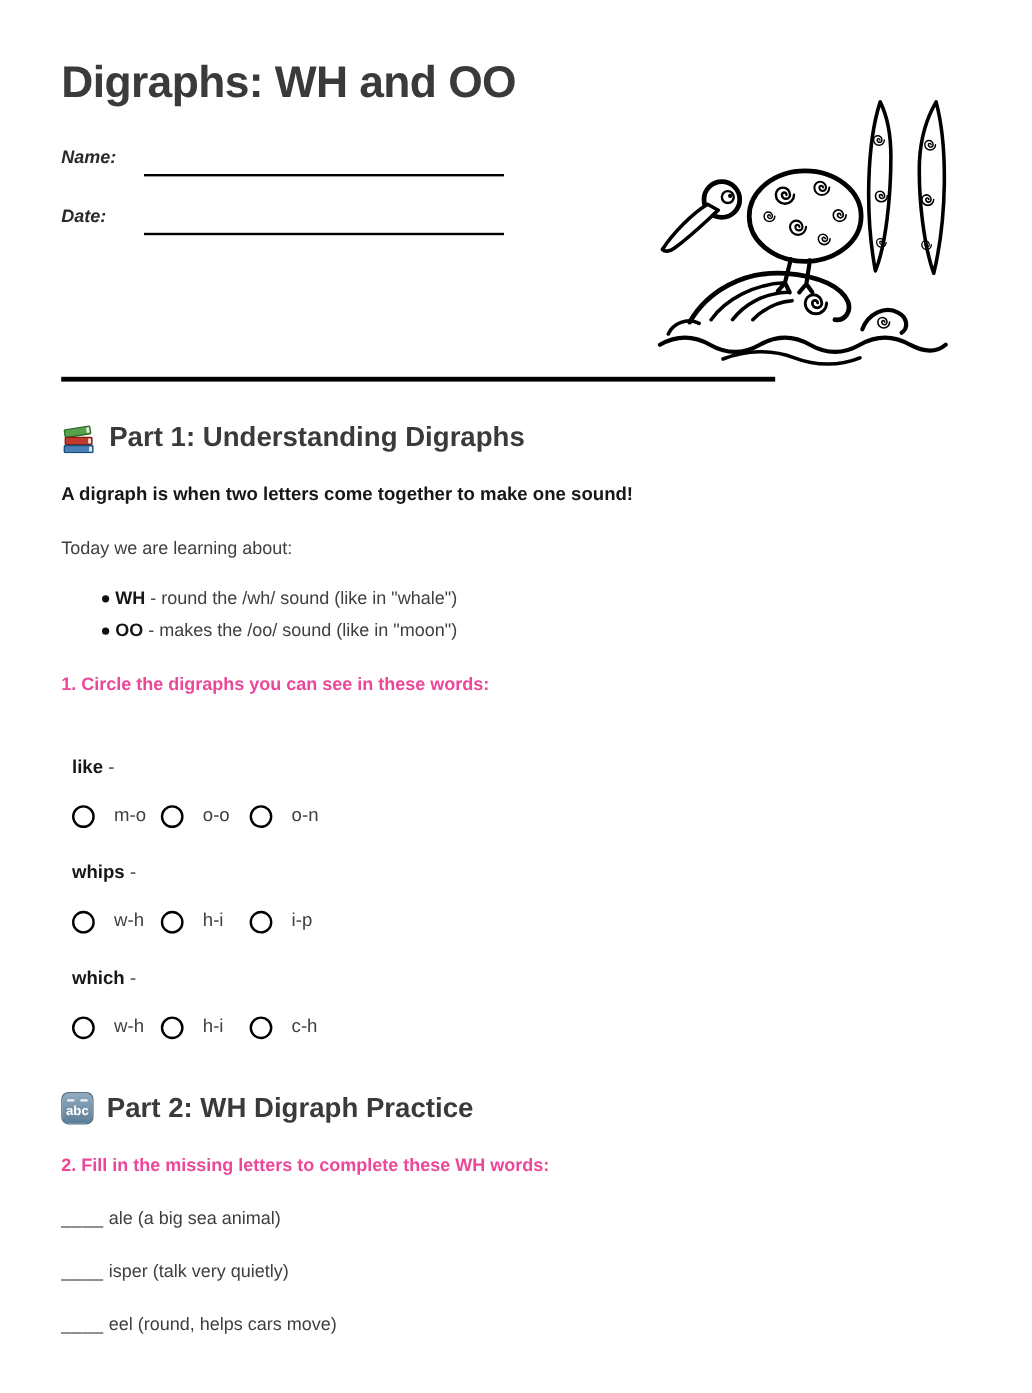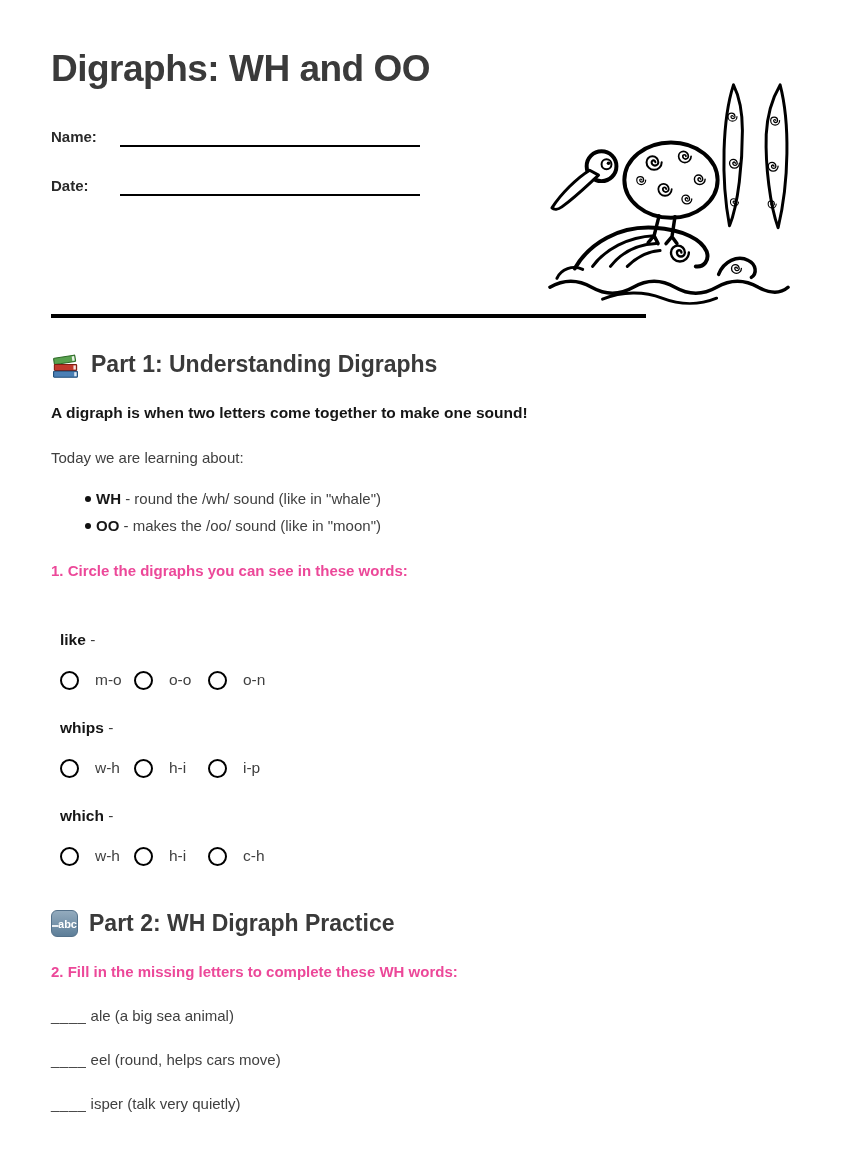--- a/index.html
+++ b/index.html
@@ -16,21 +16,21 @@
 
   
   h1.title {
     font-size: 37px;
     font-weight: 700;
     color: #3a3a3a;
     letter-spacing: -0.5px;
     line-height: 1.15;
     margin-bottom: 32px;
   }
-  .field-row { display: flex; align-items: flex-end; margin-bottom: 25px; }
+  .field-row { display: flex; margin-bottom: 25px; font-style: italic; }
   .field-label { font-size: 15px; font-weight: 700; color: #2a2a2a; width: 69px; padding-bottom: 2px; }
   .field-line {
     width: 300px; height: 24px;
     border-bottom: 2px solid #000;
   }
 
   
   .illustration { position: absolute; left: 545px; top: 78px; width: 248px; height: 234px; }
   .illustration svg { width: 100%; height: 100%; }
 
@@ -42,21 +42,21 @@
     display: flex; align-items: center;
     font-size: 23px; font-weight: 700; color: #3a3a3a;
     margin-top: 33px; margin-bottom: 26px;
   }
   .h-icon { margin-right: 11px; flex: 0 0 auto; display: inline-flex; }
   .books-icon svg { width: 29px; height: 27px; }
   .abc-icon {
     width: 27px; height: 27px; border-radius: 6px;
     background: linear-gradient(#93abbe, #5d7e98);
     border: 1px solid #54718a;
-    display: inline-flex; flex-direction: row; align-items: center; justify-content: flex-start;
+    display: inline-flex; flex-direction: column; align-items: center; justify-content: flex-start;
   }
   .abc-dashes { width: 17px; border-top: 2px dashed rgba(255,255,255,0.85); margin-top: 5px; }
   .abc-text { color: #ffffff; font-size: 11px; font-weight: 700; line-height: 1; margin-top: 3px; letter-spacing: 0; }
 
   
   p.statement { font-size: 15.5px; font-weight: 700; color: #161616; margin-bottom: 27px; }
   p.plain { font-size: 15px; color: #3f3f3f; margin-bottom: 24px; }
   ul.digraph-list { list-style: none; margin: 0 0 28px 0; }
   ul.digraph-list li { font-size: 15px; color: #3f3f3f; padding-left: 45px; position: relative; margin-bottom: 10px; }
   ul.digraph-list li::before {
@@ -234,17 +234,17 @@
       <span class="h-icon abc-icon">
         <span class="abc-dashes"></span>
         <span class="abc-text">abc</span>
       </span>
       <span>Part 2: WH Digraph Practice</span>
     </h2>
 
     <p class="prompt" style="margin-bottom:27px;">2. Fill in the missing letters to complete these WH words:</p>
 
     <p class="fill-line"><span class="blank">____</span><span> ale (a big sea animal)</span></p>
+    <p class="fill-line"><span class="blank">____</span><span> isper (talk very quietly)</span></p>
     <p class="fill-line"><span class="blank">____</span><span> eel (round, helps cars move)</span></p>
-    <p class="fill-line"><span class="blank">____</span><span> isper (talk very quietly)</span></p>
   </div>
 
 </div>
 
 </body></html>

